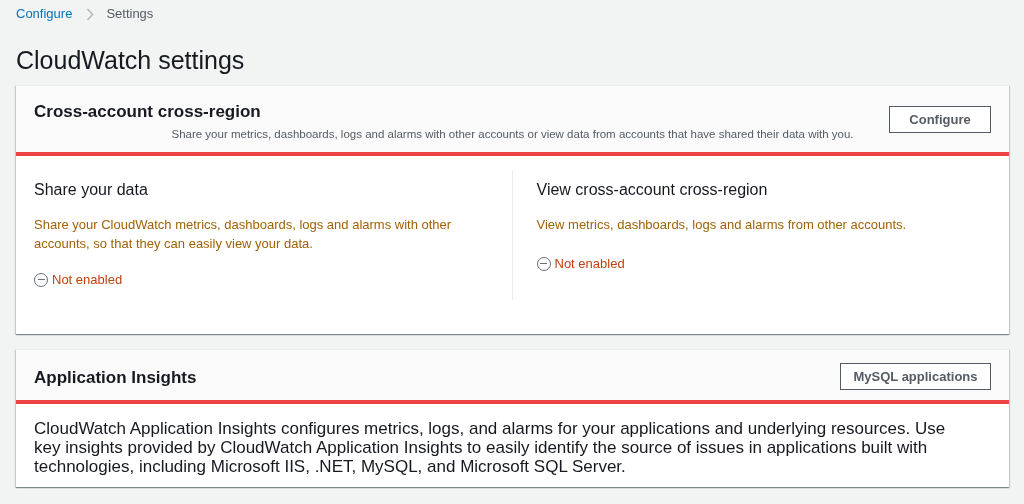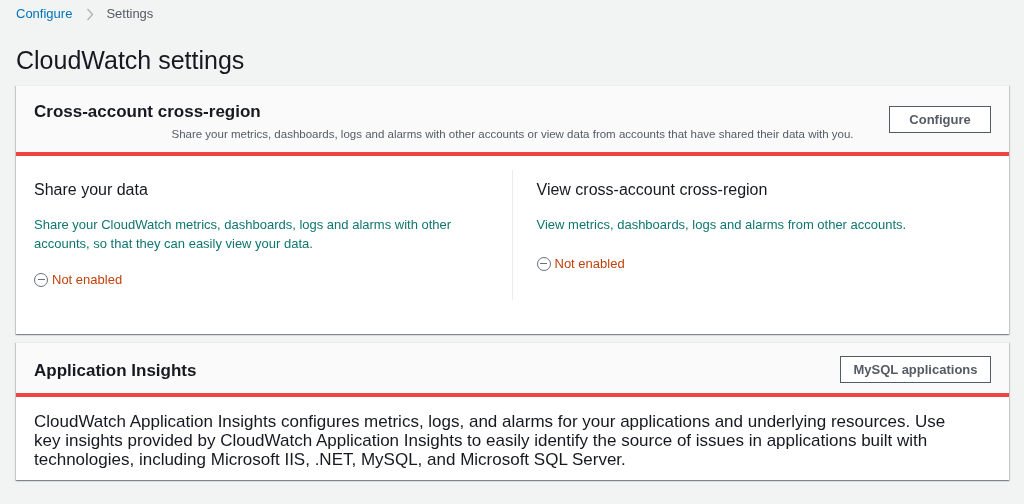--- a/index.html
+++ b/index.html
@@ -57,36 +57,36 @@
     #panel-cross { top: 85px; height: 249px; }
     #panel-cross .panel-header { height: 70px; padding: 15px 18px 0 18px; }
     #btn-configure { right: 18px; top: 20px; width: 102px; }
     .cols { display: flex; position: relative; height: 178px; }
     .col { position: relative; width: 50%; padding: 24px 18px 0 18px; }
     .col.right { padding-left: 24px; }
     .col-divider {
       position: absolute; left: 496px; top: 14px; width: 1px; height: 130px; background: #eaeded;
     }
     .col-title { font-size: 16px; font-weight: 400; line-height: 20px; color: #16191f; }
-    .col-text { font-size: 13px; line-height: 19px; color: #0f766e; margin-top: 15px; width: 440px; }
+    .col-text { font-size: 13px; line-height: 19px; color: #a16207; margin-top: 15px; width: 440px; }
     .status {
       display: flex; align-items: center; margin-top: 19px;
       font-size: 13px; color: #c2410c;
     }
     .col.right .status { margin-top: 22px; }
     .status .minus-icon {
       width: 14px; height: 14px; border: 1.5px solid #687078; border-radius: 50%;
       position: relative; margin-right: 4px; flex-shrink: 0;
     }
     .status .minus-icon::after {
       content: ""; position: absolute; left: 2.5px; right: 2.5px; top: 5px; height: 1.5px; background: #687078;
     }
 
     
-    #panel-insights { top: 342px; height: 138px; }
+    #panel-insights { top: 349px; height: 138px; }
     #panel-insights .panel-header { height: 54px; padding: 17px 18px 0 18px; }
     #btn-view-apps { right: 18px; top: 13px; width: 151px; }
     .insights-body { padding: 15px 18px 0 18px; font-size: 17px; line-height: 19px; color: #16191f; width: 975px; }
   </style>
 </head>
 <body>
 
 <nav class="breadcrumb">
   <a class="crumb-link">Configure</a>
   <span class="crumb-sep">

